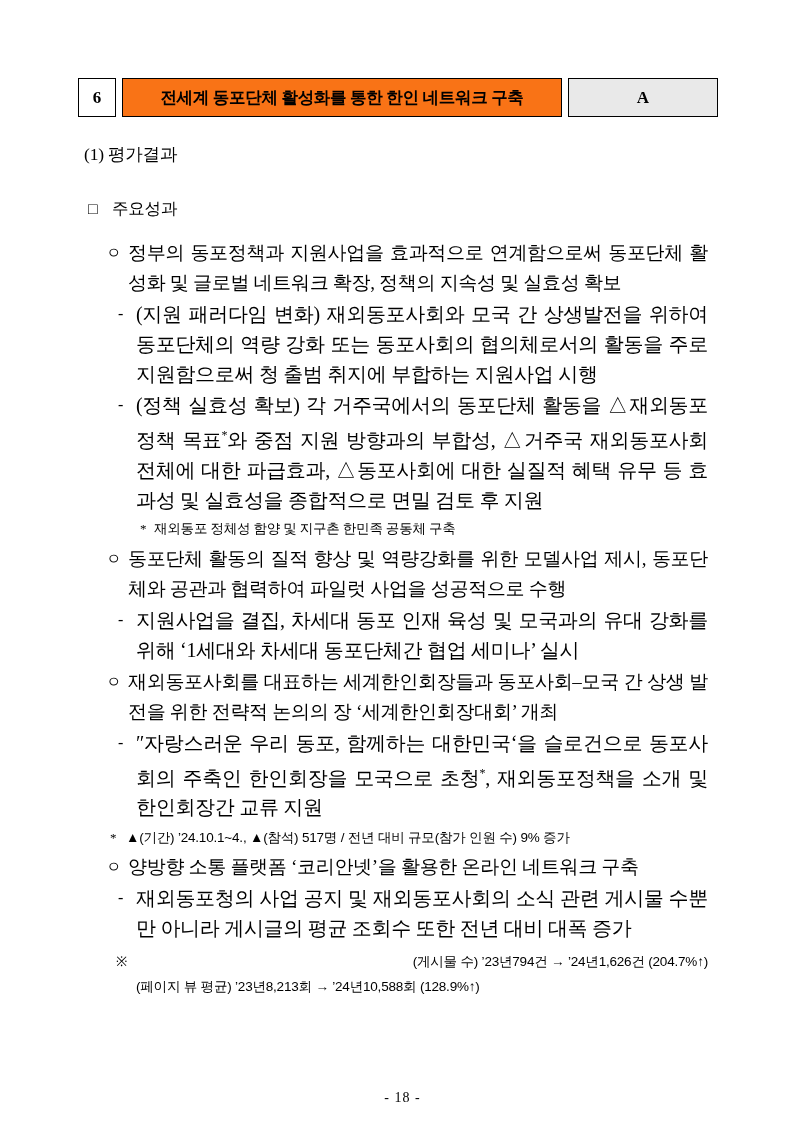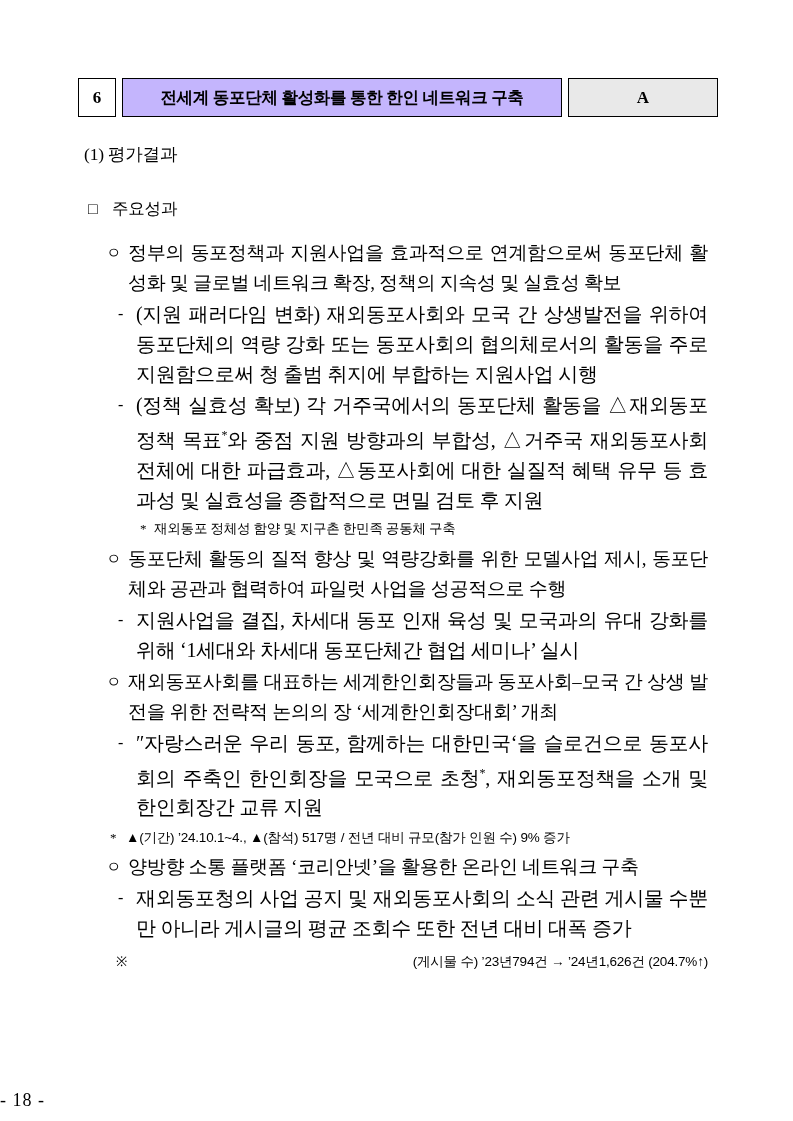--- a/index.html
+++ b/index.html
@@ -47,21 +47,21 @@
   .hdr-title {
     margin-left: 6px;
     width: 440px;
     border: 1.6px solid #000;
     display: flex;
     align-items: center;
     justify-content: center;
     font-size: 16.5px;
     font-weight: bold;
     letter-spacing: -0.3px;
-    background: #c4b5fd;
+    background: #f97316;
     box-sizing: border-box;
   }
   .hdr-grade {
     margin-left: 6px;
     width: 150px;
     border: 1.6px solid #000;
     display: flex;
     align-items: center;
     justify-content: center;
     font-size: 17px;
@@ -214,24 +214,25 @@
   }
 
   sup.sm {
     font-size: 0.6em;
     vertical-align: super;
   }
 
   
   .footer {
     position: absolute;
-    left: 0;
+    left: 12px;
     right: 0;
     top: 1090px;
-    font-size: 18px;
+    text-align: center;
+    font-size: 14px;
     letter-spacing: 1px;
   }
 </style>
 </head>
 <body>
 
 <div class="page">
 
   <div class="header-row">
     <div class="hdr-num">6</div>
@@ -300,17 +301,18 @@
 
     <div class="blk lvl-d">
       <div class="mark">-</div>
       <div class="txt">재외동포청의 사업 공지 및 재외동포사회의 소식 관련 게시물 수뿐만 아니라 게시글의 평균 조회수 또한 전년 대비 대폭 증가</div>
     </div>
 
     <div class="blk lvl-note">
       <div class="mark">※</div>
       <div class="txt">(게시물 수) ’23년794건 → ’24년1,626건 (204.7%↑)</div>
     </div>
+    <div class="note-indent">(페이지 뷰 평균) ’23년8,213회 → ’24년10,588회 (128.9%↑)</div>
 
   </div>
 
   <div class="footer">- 18 -</div>
 </div>
 
 </body></html>

